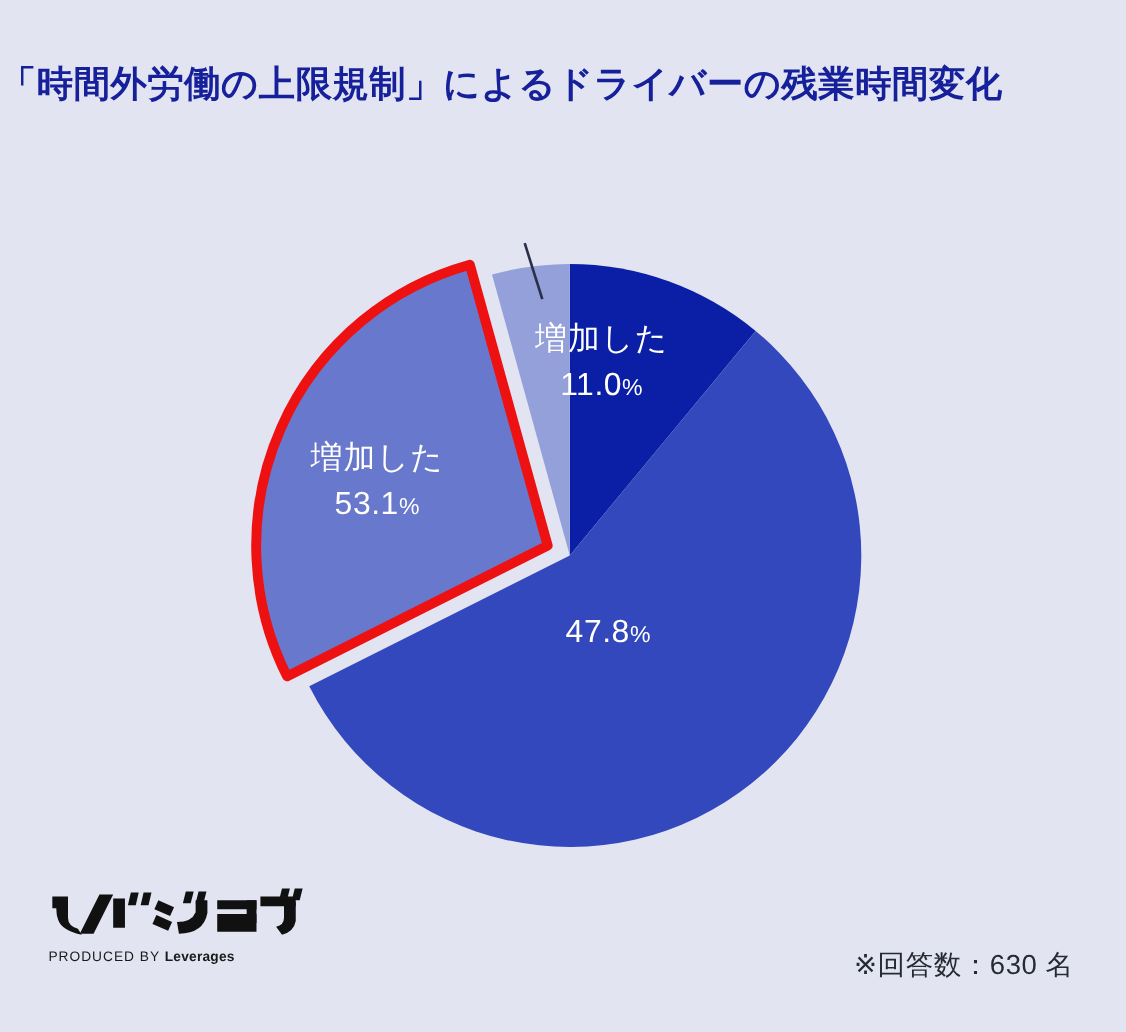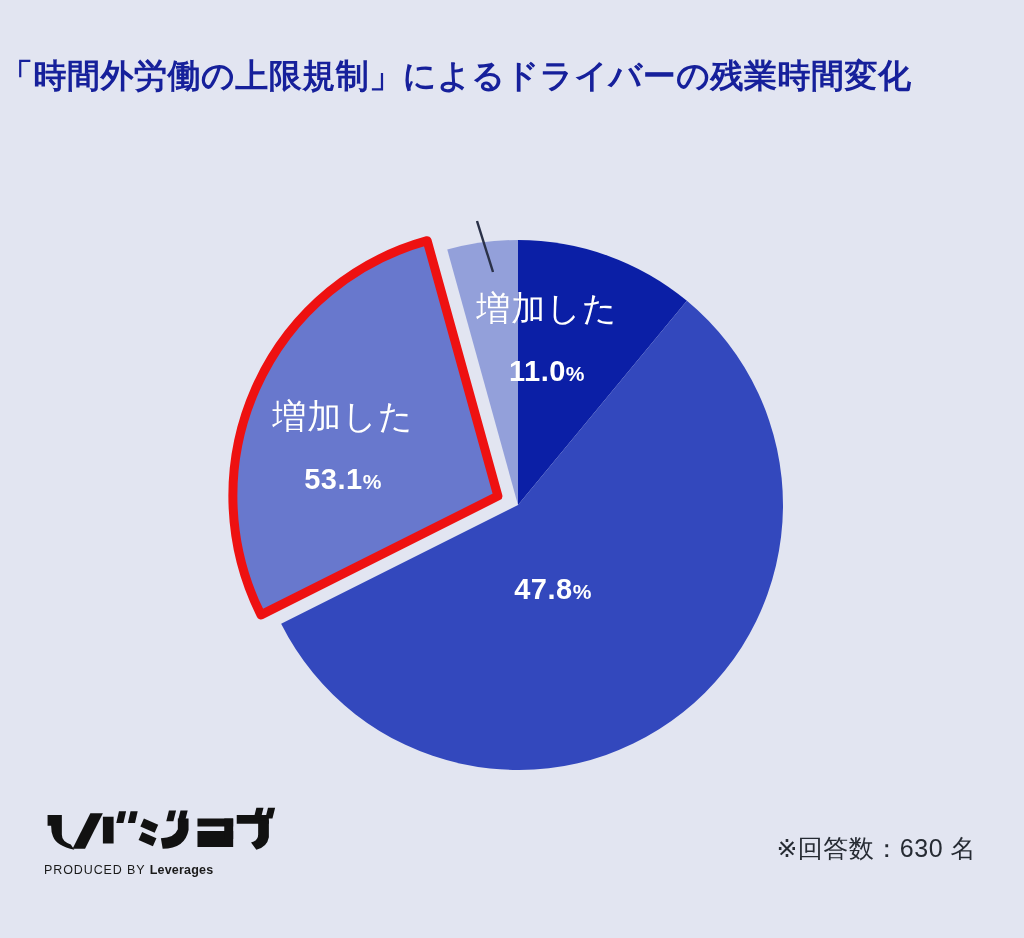--- a/index.html
+++ b/index.html
@@ -65,30 +65,29 @@
   .slice-label {
     position: absolute;
     text-align: center;
     color: #ffffff;
     line-height: 1.28;
     white-space: nowrap;
     text-shadow: 0 0 1px rgba(0,0,0,0.08);
   }
   .slice-label .name {
     display: block;
-    font-size: 34px;
+    font-size: 29px;
     font-weight: 400;
     letter-spacing: 1px;
-    font-family: Liberation Mono, monospace;
   }
   .slice-label .pct {
     display: block;
     font-size: 29px;
-    font-weight: 700;
-    margin-top: 19px;
+    font-weight: 400;
+    margin-top: 5px;
     letter-spacing: 0.5px;
   }
   .slice-label .pct .unit { font-size: 21px; }
 
   #label-increase { left: 442px; top: 290px; width: 210px; }
   #label-decrease { left: 238px; top: 398px; width: 210px; }
   #label-nochange { left: 448px; top: 552px; width: 210px; }
 
   
   #logo-block {
@@ -107,21 +106,21 @@
     letter-spacing: 0.9px;
     color: #1a1a1a;
     white-space: nowrap;
   }
   #logo-sub .brand { font-weight: 700; letter-spacing: 0.2px; text-align: right; }
 
   
   #respondents {
     position: absolute;
     right: 48px;
-    top: 832px;
+    top: 860px;
     font-size: 25px;
     color: #262b33;
     letter-spacing: 0.5px;
     white-space: nowrap;
   }
 </style>
 </head>
 <body>
 
 <div id="stage">

